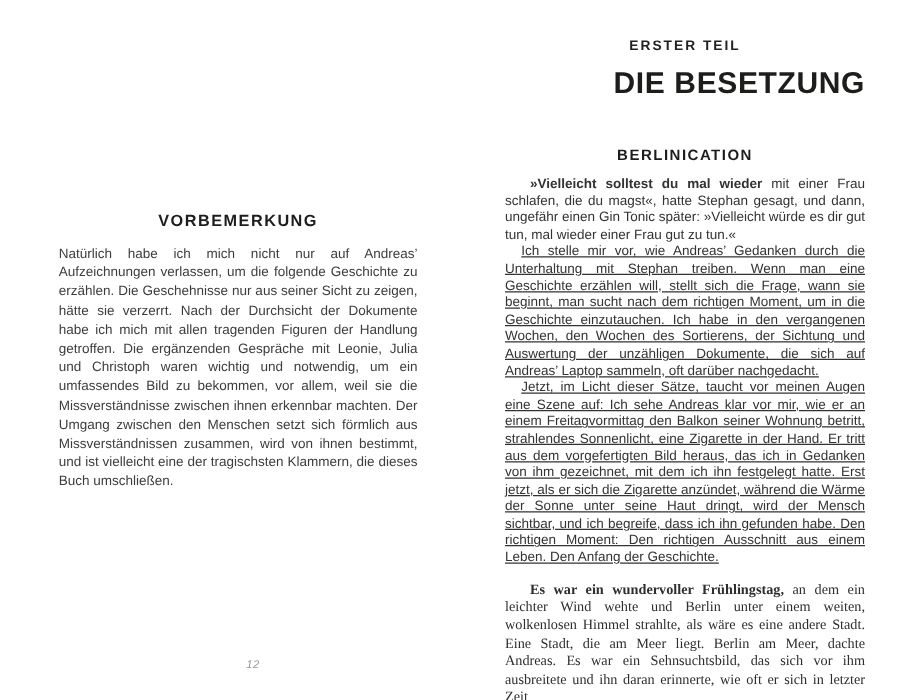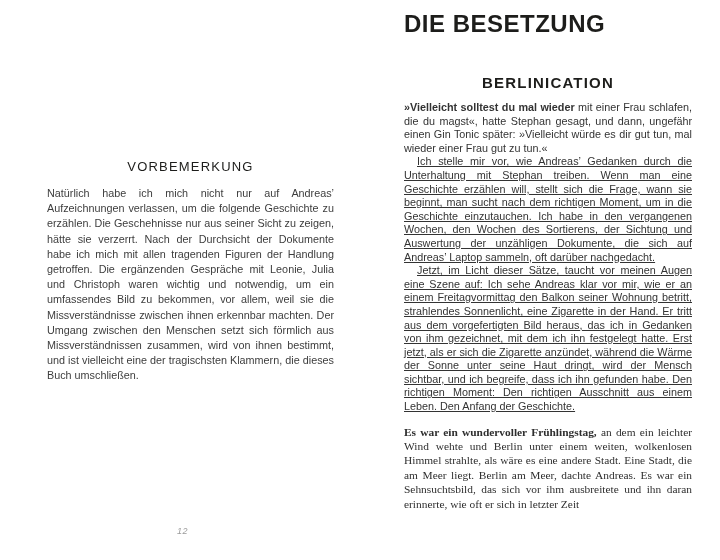--- a/index.html
+++ b/index.html
@@ -19,25 +19,25 @@
     background: #ffffff;
   }
   
   .left-col {
     position: absolute;
     left: 47px;
     top: 0;
     width: 287px;
   }
   .preface-heading {
-    margin: 0;
+    margin: 10px;
     padding-top: 159px;
     text-align: center;
     font-size: 13px;
-    font-weight: normal;
+    font-weight: bold;
     letter-spacing: 1.2px;
     color: #1d1d1b;
   }
   .preface-body {
     margin: 12px 0 0 0;
     font-size: 10.8px;
     line-height: 15.2px;
     text-align: justify;
     color: #3d3d3d;
     hyphens: auto;
@@ -53,30 +53,30 @@
     margin: 0;
     padding-top: 31px;
     text-align: center;
     font-size: 11px;
     font-weight: bold;
     letter-spacing: 1.6px;
     color: #222222;
   }
   .part-title {
     margin: 10px 0 0 0;
-    text-align: left;
+    text-align: right;
     font-size: 24px;
     font-weight: bold;
     letter-spacing: 0.5px;
     color: #1d1d1b;
   }
   .chapter-title {
     margin: 36px 0 0 0;
     text-align: center;
-    font-size: 15px;
+    font-size: 12px;
     font-weight: bold;
     letter-spacing: 1.2px;
     color: #1d1d1b;
   }
   .chapter-body {
     margin-top: 10px;
     font-size: 10.8px;
     line-height: 13.6px;
     text-align: justify;
     color: #333333;
@@ -91,46 +91,48 @@
   }
   .chapter-body p.serif-para {
     margin-top: 11px;
     font-family: Liberation Serif, serif;
     font-size: 11.4px;
     line-height: 14.4px;
     color: #2e2e2e;
   }
   .lead-bold {
     font-weight: bold;
+    margin-left: 20px;
   }
   
   .folio {
     position: absolute;
     top: 526px;
     width: 287px;
     text-align: center;
     font-size: 9px;
     letter-spacing: 0.5px;
     color: #9b9b9b;
   }
-  .folio-left  { left: 39px; font-style: italic; }
+  .folio-left  { left: 59px; font-style: italic; }
   .folio-right { left: 405px; width: 288px; }
 </style>
 </head>
 <body>
 
 <div class="spread">
 
   <div class="left-col">
     <h2 class="preface-heading">VORBEMERKUNG</h2>
     <p class="preface-body">Natürlich habe ich mich nicht nur auf Andreas’ Aufzeichnungen verlassen, um die folgende Geschichte zu erzählen. Die Geschehnisse nur aus seiner Sicht zu zeigen, hätte sie verzerrt. Nach der Durchsicht der Dokumente habe ich mich mit allen tragenden Figuren der Handlung getroffen. Die ergänzenden Gespräche mit Leonie, Julia und Christoph waren wichtig und notwendig, um ein umfassendes Bild zu bekommen, vor allem, weil sie die Missverständnisse zwischen ihnen erkennbar machten. Der Umgang zwischen den Menschen setzt sich förmlich aus Missverständnissen zusammen, wird von ihnen bestimmt, und ist vielleicht eine der tragischsten Klammern, die dieses Buch umschließen.</p>
   </div>
   <div class="folio folio-left">12</div>
 
   <div class="right-col">
+    <div class="part-label">ERSTER TEIL</div>
     <h1 class="part-title">DIE BESETZUNG</h1>
     <h2 class="chapter-title">BERLINICATION</h2>
 
     <div class="chapter-body">
       <p><span class="lead-bold">»Vielleicht solltest du mal wieder</span><span> mit einer Frau schlafen, die du magst«, hatte Stephan gesagt, und dann, ungefähr einen Gin Tonic später: »Vielleicht würde es dir gut tun, mal wieder einer Frau gut zu tun.«</span></p>
 
       <p class="indent">Ich stelle mir vor, wie Andreas’ Gedanken durch die Unterhaltung mit Stephan treiben. Wenn man eine Geschichte erzählen will, stellt sich die Frage, wann sie beginnt, man sucht nach dem richtigen Moment, um in die Geschichte einzutauchen. Ich habe in den vergangenen Wochen, den Wochen des Sortierens, der Sichtung und Auswertung der unzähligen Dokumente, die sich auf Andreas’ Laptop sammeln, oft darüber nachgedacht.</p>
 
       <p class="indent">Jetzt, im Licht dieser Sätze, taucht vor meinen Augen eine Szene auf: Ich sehe Andreas klar vor mir, wie er an einem Freitagvormittag den Balkon seiner Wohnung betritt, strahlendes Sonnenlicht, eine Zigarette in der Hand. Er tritt aus dem vorgefertigten Bild heraus, das ich in Gedanken von ihm gezeichnet, mit dem ich ihn festgelegt hatte. Erst jetzt, als er sich die Zigarette anzündet, während die Wärme der Sonne unter seine Haut dringt, wird der Mensch sichtbar, und ich begreife, dass ich ihn gefunden habe. Den richtigen Moment: Den richtigen Ausschnitt aus einem Leben. Den Anfang der Geschichte.</p>
 

